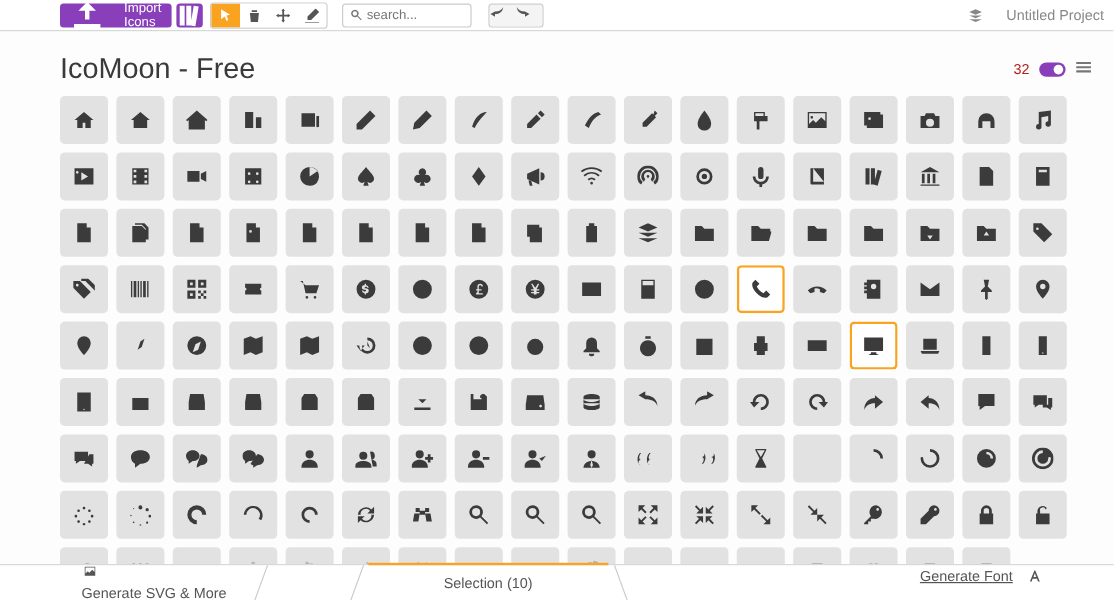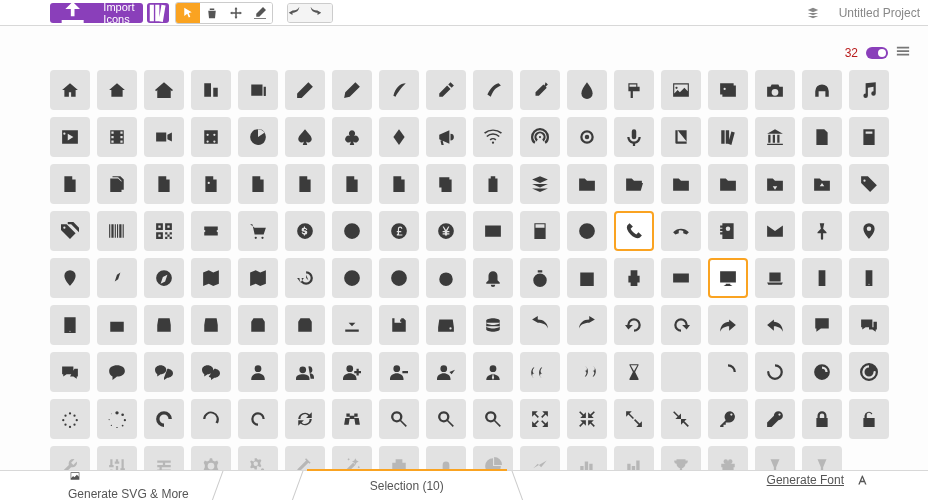--- a/index.html
+++ b/index.html
@@ -92,40 +92,47 @@
           <path d="M8 0l2 3H9v4h4V6l3 2-3 2V9H9v4h1l-2 3-2-3h1V9H3v1L0 8l3-2v1h4V3H6z"></path>
         </svg>
       </div>
     <div class="tool">
         <svg viewBox="0 0 16 16">
           <path d="M12 0l4 4-9 9H3V9zM0 15h16v1H0z"></path>
         </svg>
       </div>
   </div>
 
+  <div class="search-wrap">
+    <svg viewBox="0 0 16 16">
+        <path d="M6 1a5 5 0 014 8l5 5-1 1-5-5A5 5 0 116 1zm0 2a3 3 0 100 6 3 3 0 000-6z"></path>
+      </svg>
+    <input type="text" placeholder="search..." style="">
+  </div>
 
   <div class="hist-group">
     <div class="tool"><svg viewBox="0 0 16 16">
           <path d="M6 3v3L1 3l5-3v3c5 0 9 3 9 8-1-3-4-5-9-5z" transform="scale(1,-1) translate(0,-12)"></path>
         </svg></div>
     <div class="tool"><svg viewBox="0 0 16 16">
           <path d="M10 3v3l5-3-5-3v3C5 3 1 6 1 11c1-3 4-5 9-5z" transform="scale(1,-1) translate(0,-12)"></path>
         </svg></div>
   </div>
 
   <div class="grow"></div>
   <div class="proj">
     <svg viewBox="0 0 16 16">
         <path d="M8 1l7 3-7 3-7-3zM1 8l7 3 7-3M1 12l7 3 7-3"></path>
       </svg>
     <span>Untitled Project</span>
   </div>
 </div>
 
 <div class="headrow">
+  <div class="set-title">IcoMoon - Free</div>
   <div class="count-pill">32</div>
   <div class="toggle"></div>
   <div class="menu-ic"><svg viewBox="0 0 16 16">
         <path d="M1 3h14v2H1zM1 7h14v2H1zM1 11h14v2H1z"></path>
       </svg></div>
 </div>
 
 <div class="grid-wrap">
   <div class="grid" id="grid">
       <div class="cell">

